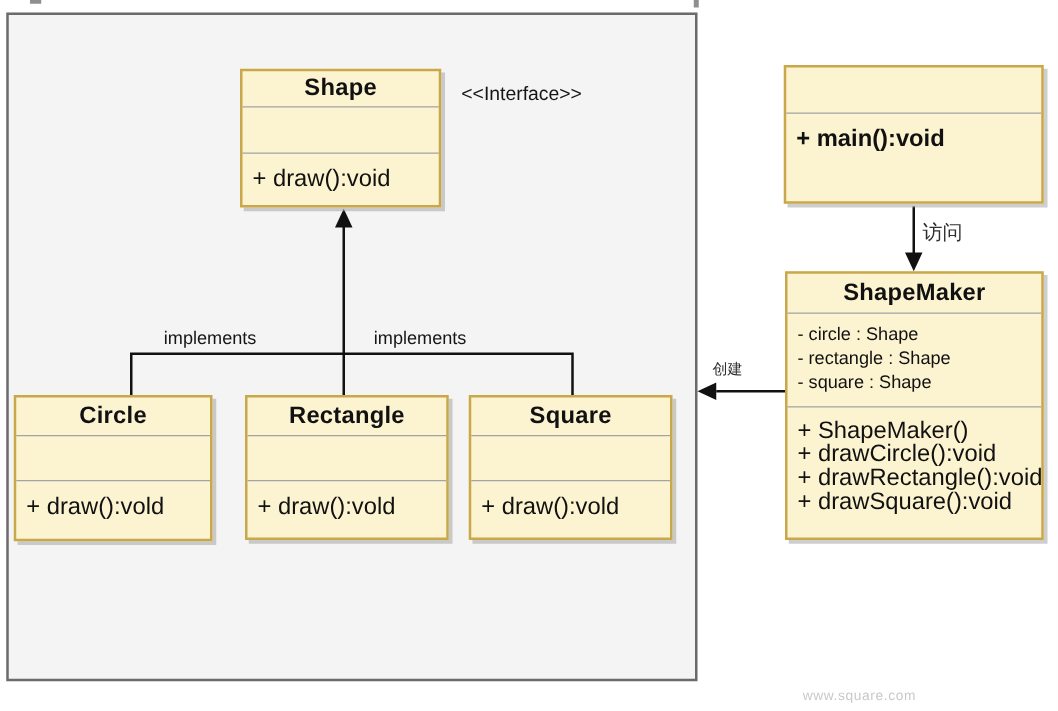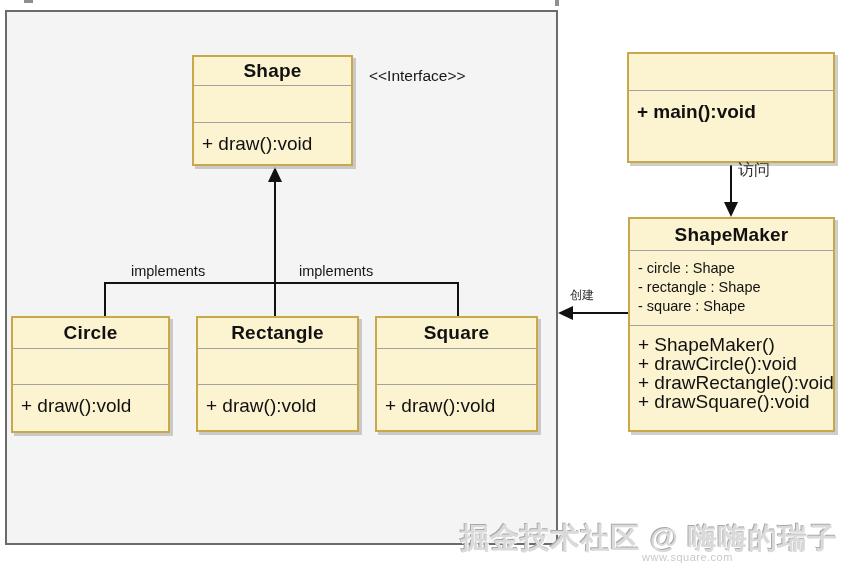--- a/index.html
+++ b/index.html
@@ -55,21 +55,21 @@
   #box-circle .attrs,#box-rect .attrs,#box-square .attrs{height:36px;}
 
   
   #connectors{position:absolute;left:0;top:0;width:846px;height:569px;pointer-events:none;}
 
   
   .lbl{position:absolute;white-space:nowrap;}
   #lbl-interface {left:369px;top:67px; font-size:15.5px;color:#161616;}
   #lbl-impl-left {left:131px;top:263px;font-size:14.5px;color:#161616;}
   #lbl-impl-right{left:299px;top:263px;font-size:14.5px;color:#161616;}
-  #lbl-access    {left:738px;top:160px;font-size:16px;color:#2f2f2f;}
+  #lbl-access    {left:738px;top:176px;font-size:16px;color:#2f2f2f;}
   #lbl-create    {left:570px;top:287px;font-size:12px;color:#2f2f2f;}
 
   
   #wm-main{
     position:absolute;right:8px;top:519px;z-index:5;
     font-size:29px;font-weight:bold;color:#dadada;
     text-shadow:1px 1px 0 #ffffff,-1px -1px 0 #a8a8a8;
     letter-spacing:1px;
   }
   #wm-site{
@@ -158,16 +158,15 @@
     <div class="methods">
       <div class="row">+ draw():vold</div>
     </div>
   </div>
 
   <div id="lbl-impl-left" class="lbl">implements</div>
   <div id="lbl-impl-right" class="lbl">implements</div>
   <div id="lbl-access" class="lbl">访问</div>
   <div id="lbl-create" class="lbl">创建</div>
 
-  <div id="wm-main">掘金技术社区 @ 嗨嗨的瑞子</div>
   <div id="wm-site">www.square.com</div>
 
 </div>
 
 </body></html>

